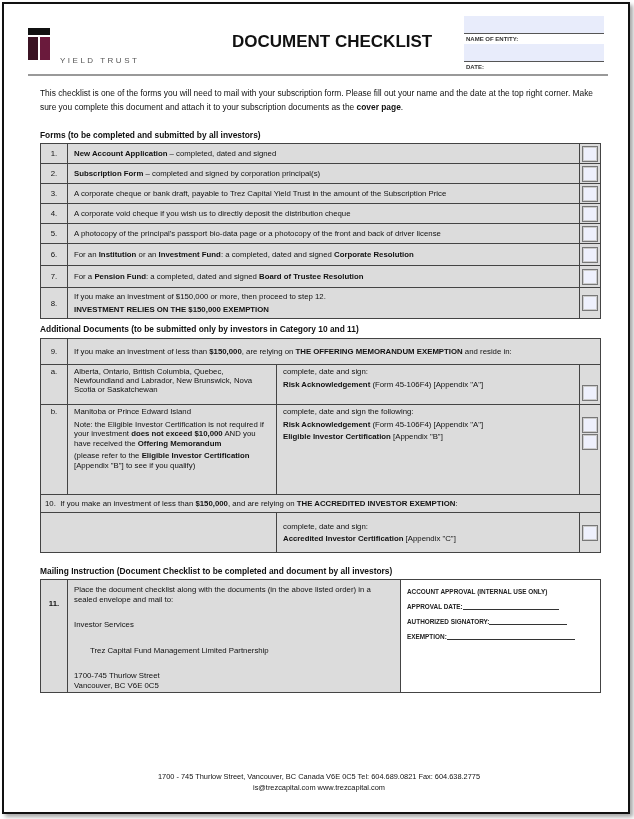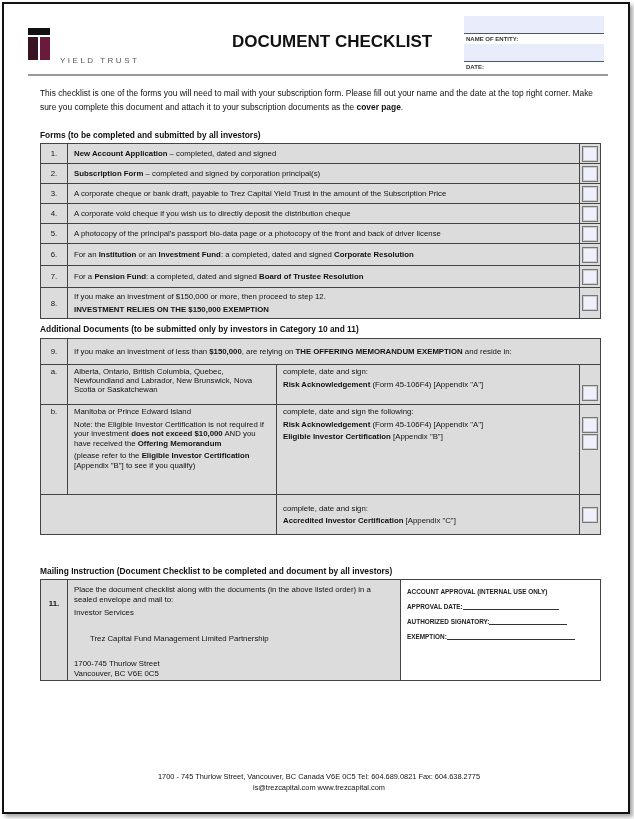--- a/index.html
+++ b/index.html
@@ -144,38 +144,41 @@
         <p class="l"><b>Risk Acknowledgement</b><span> (Form 45-106F4) [Appendix "A"]</span></p>
         <p class="l"><b>Eligible Investor Certification</b><span> [Appendix "B"]</span></p>
       </td>
       <td class="cb" style="vertical-align:top; padding-top:12px">
             <div class="stack">
               <span class="box"></span>
               <span class="box"></span>
             </div>
           </td>
     </tr>
+    <tr style="height:18px">
+      <td colspan="4" style="padding-left:4px"><span>10.</span>&nbsp;&nbsp;<span>If you make an investment of less than </span><b>$150,000</b><span>, and are relying on </span><b>THE ACCREDITED INVESTOR EXEMPTION</b><span>:</span></td>
+    </tr>
     <tr style="height:40px">
       <td colspan="2"></td>
       <td>
             <p class="l">complete, date and sign:</p>
             <p class="l"><b>Accredited Investor Certification</b><span> [Appendix "C"]</span></p>
           </td>
       <td class="cb"><span class="box"></span></td>
     </tr>
   </tbody>
     </table>
 
   <div class="section-h" style="top:562px;">Mailing Instruction (Document Checklist to be completed and document by all investors)</div>
   <table class="t" style="top:575px; height:95px">
     <tbody>
         <tr>
       <td class="num" style="vertical-align:top; padding-top:19px; font-weight:bold">11.</td>
       <td style="vertical-align:top; padding-top:5px; width:320px">
-        <p class="l" style="margin-bottom:4px">Place the document checklist along with the documents (in the above listed order) in a sealed envelope and mail to:</p>
+        <p class="l" style="margin-bottom:16px">Place the document checklist along with the documents (in the above listed order) in a sealed envelope and mail to:</p>
         <p class="l" style="margin:0">Investor Services</p>
         <p class="l" style="margin:16px">Trez Capital Fund Management Limited Partnership</p>
         <p class="l" style="margin:0">1700-745 Thurlow Street</p>
         <p class="l" style="margin:0">Vancouver, BC V6E 0C5</p>
       </td>
       <td style="background:#fff; vertical-align:top; padding-top:8px" class="appr">
         <div>ACCOUNT APPROVAL (INTERNAL USE ONLY)</div>
         <div><span>APPROVAL DATE:</span><span class="ul" style="width:96px"></span></div>
         <div><span>AUTHORIZED SIGNATORY:</span><span class="ul" style="width:78px"></span></div>
         <div style="margin-bottom:0"><span>EXEMPTION:</span><span class="ul" style="width:128px"></span></div>

